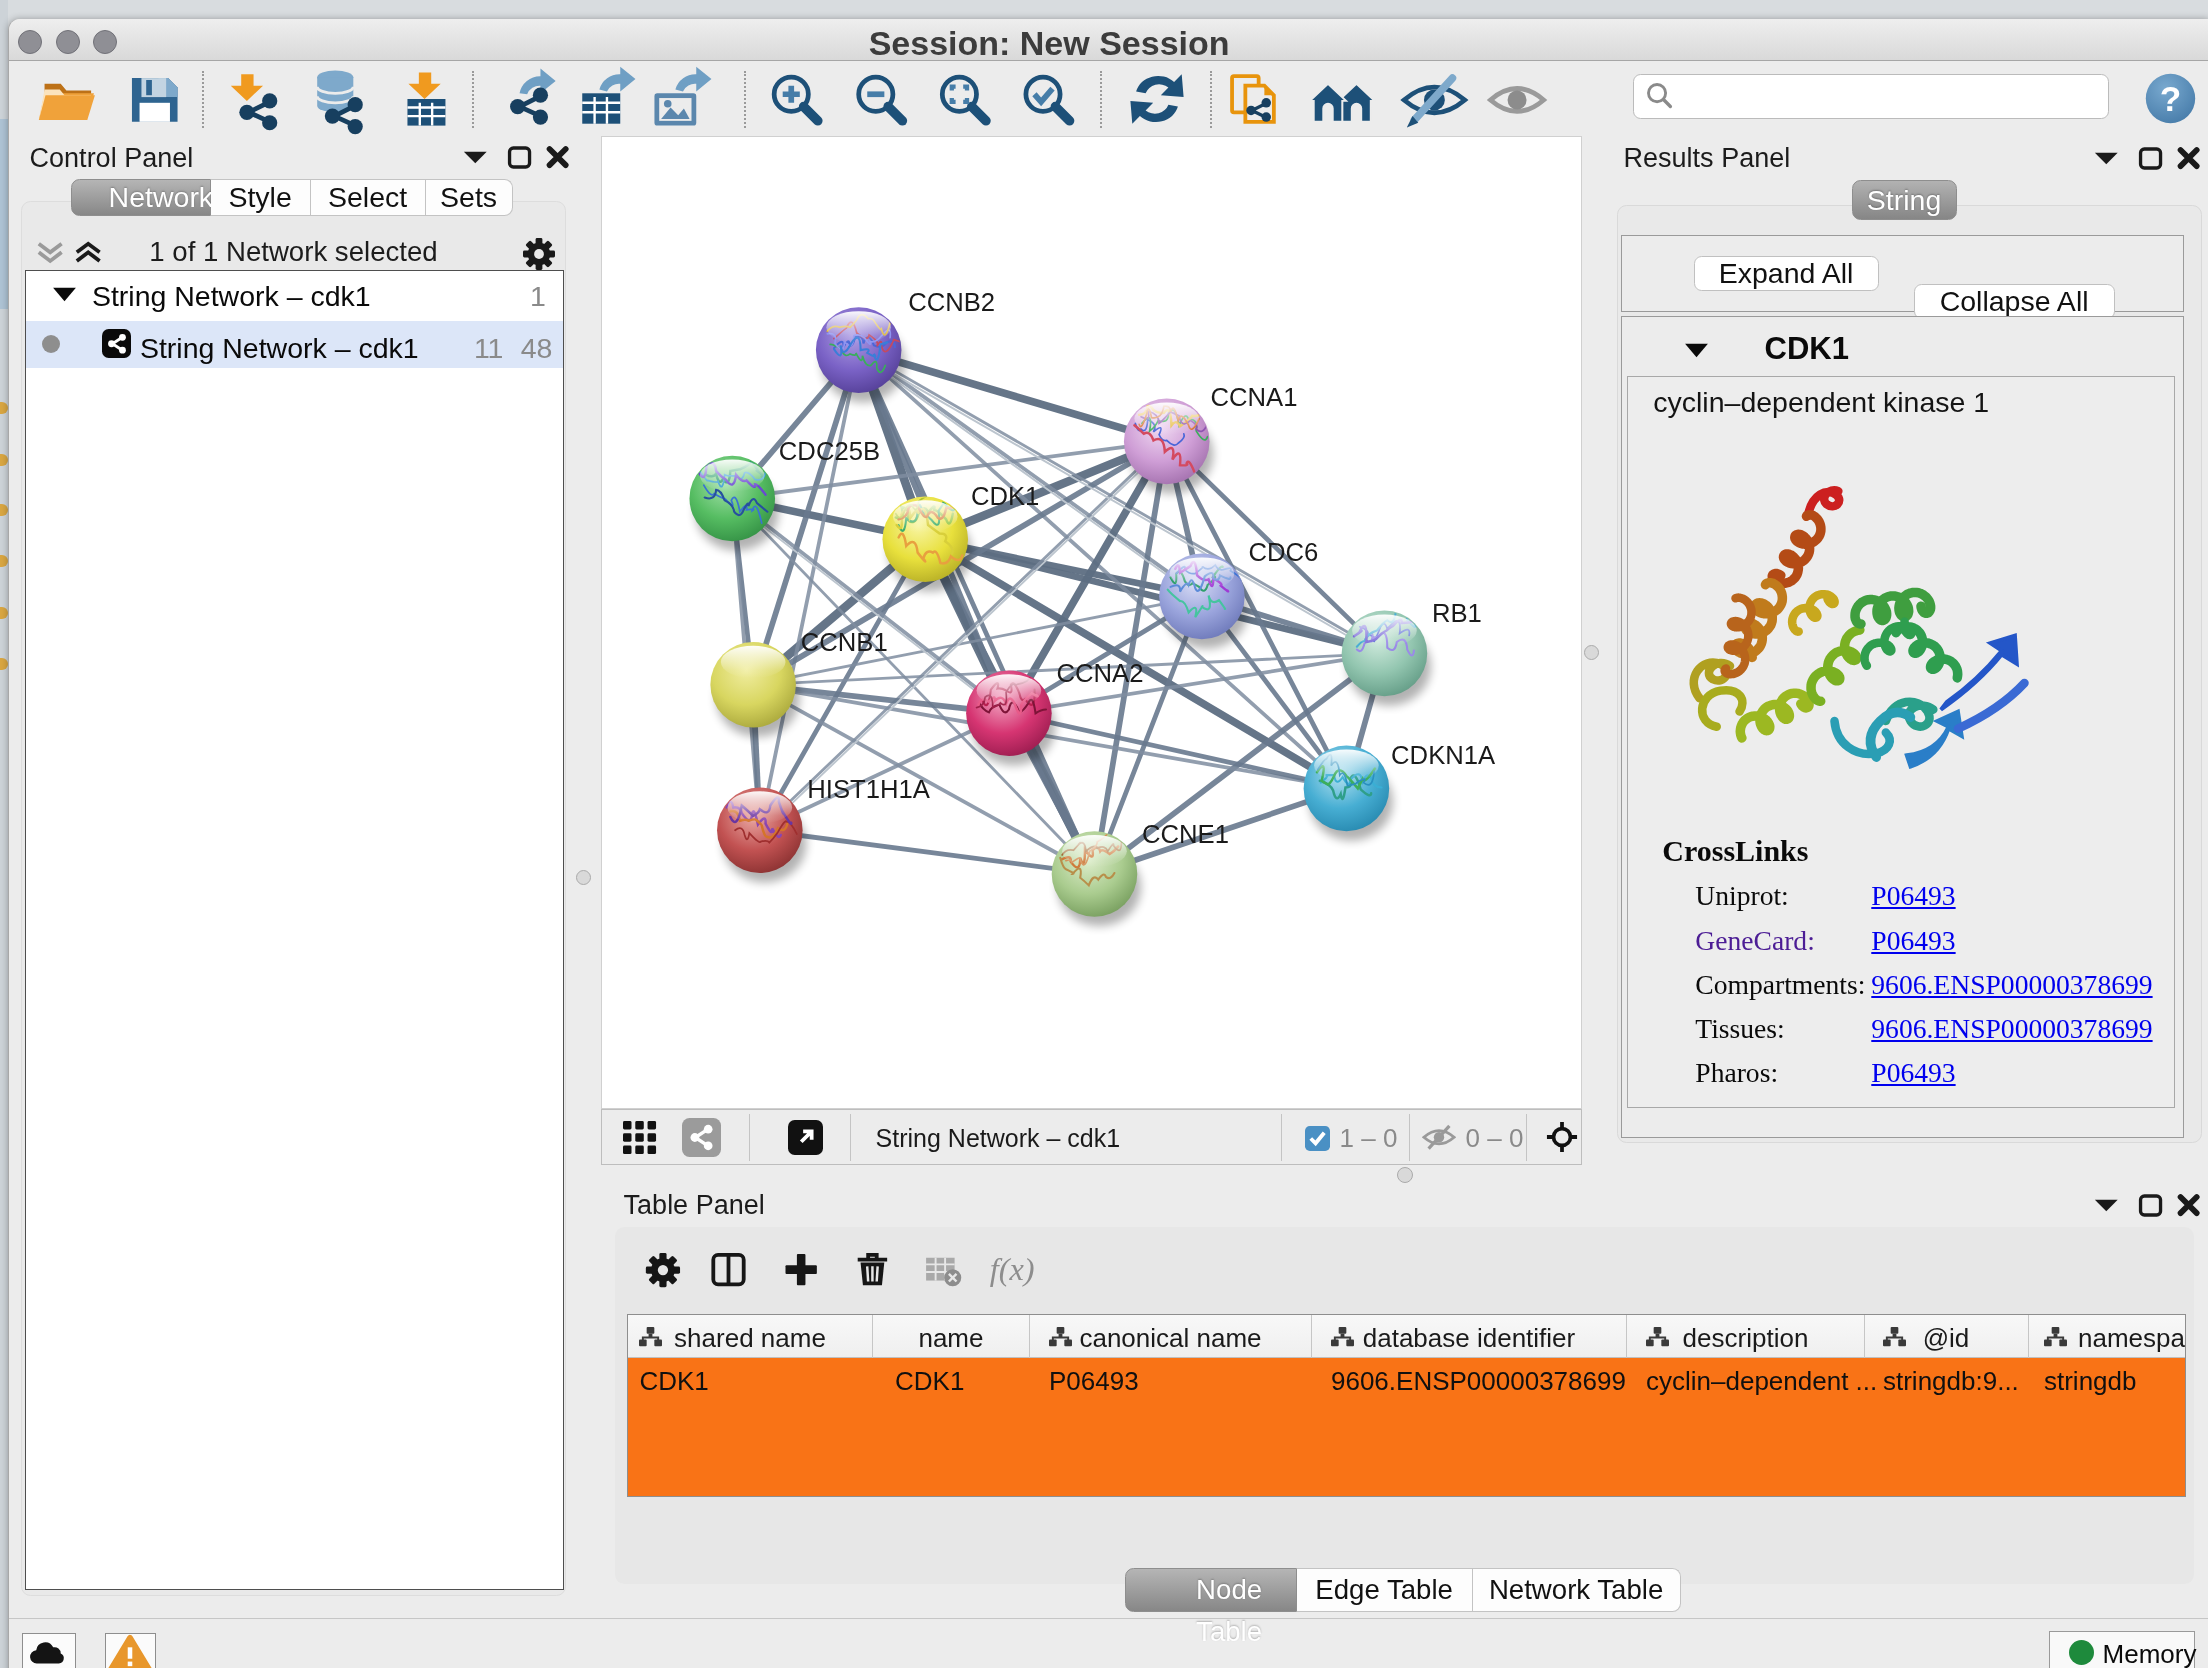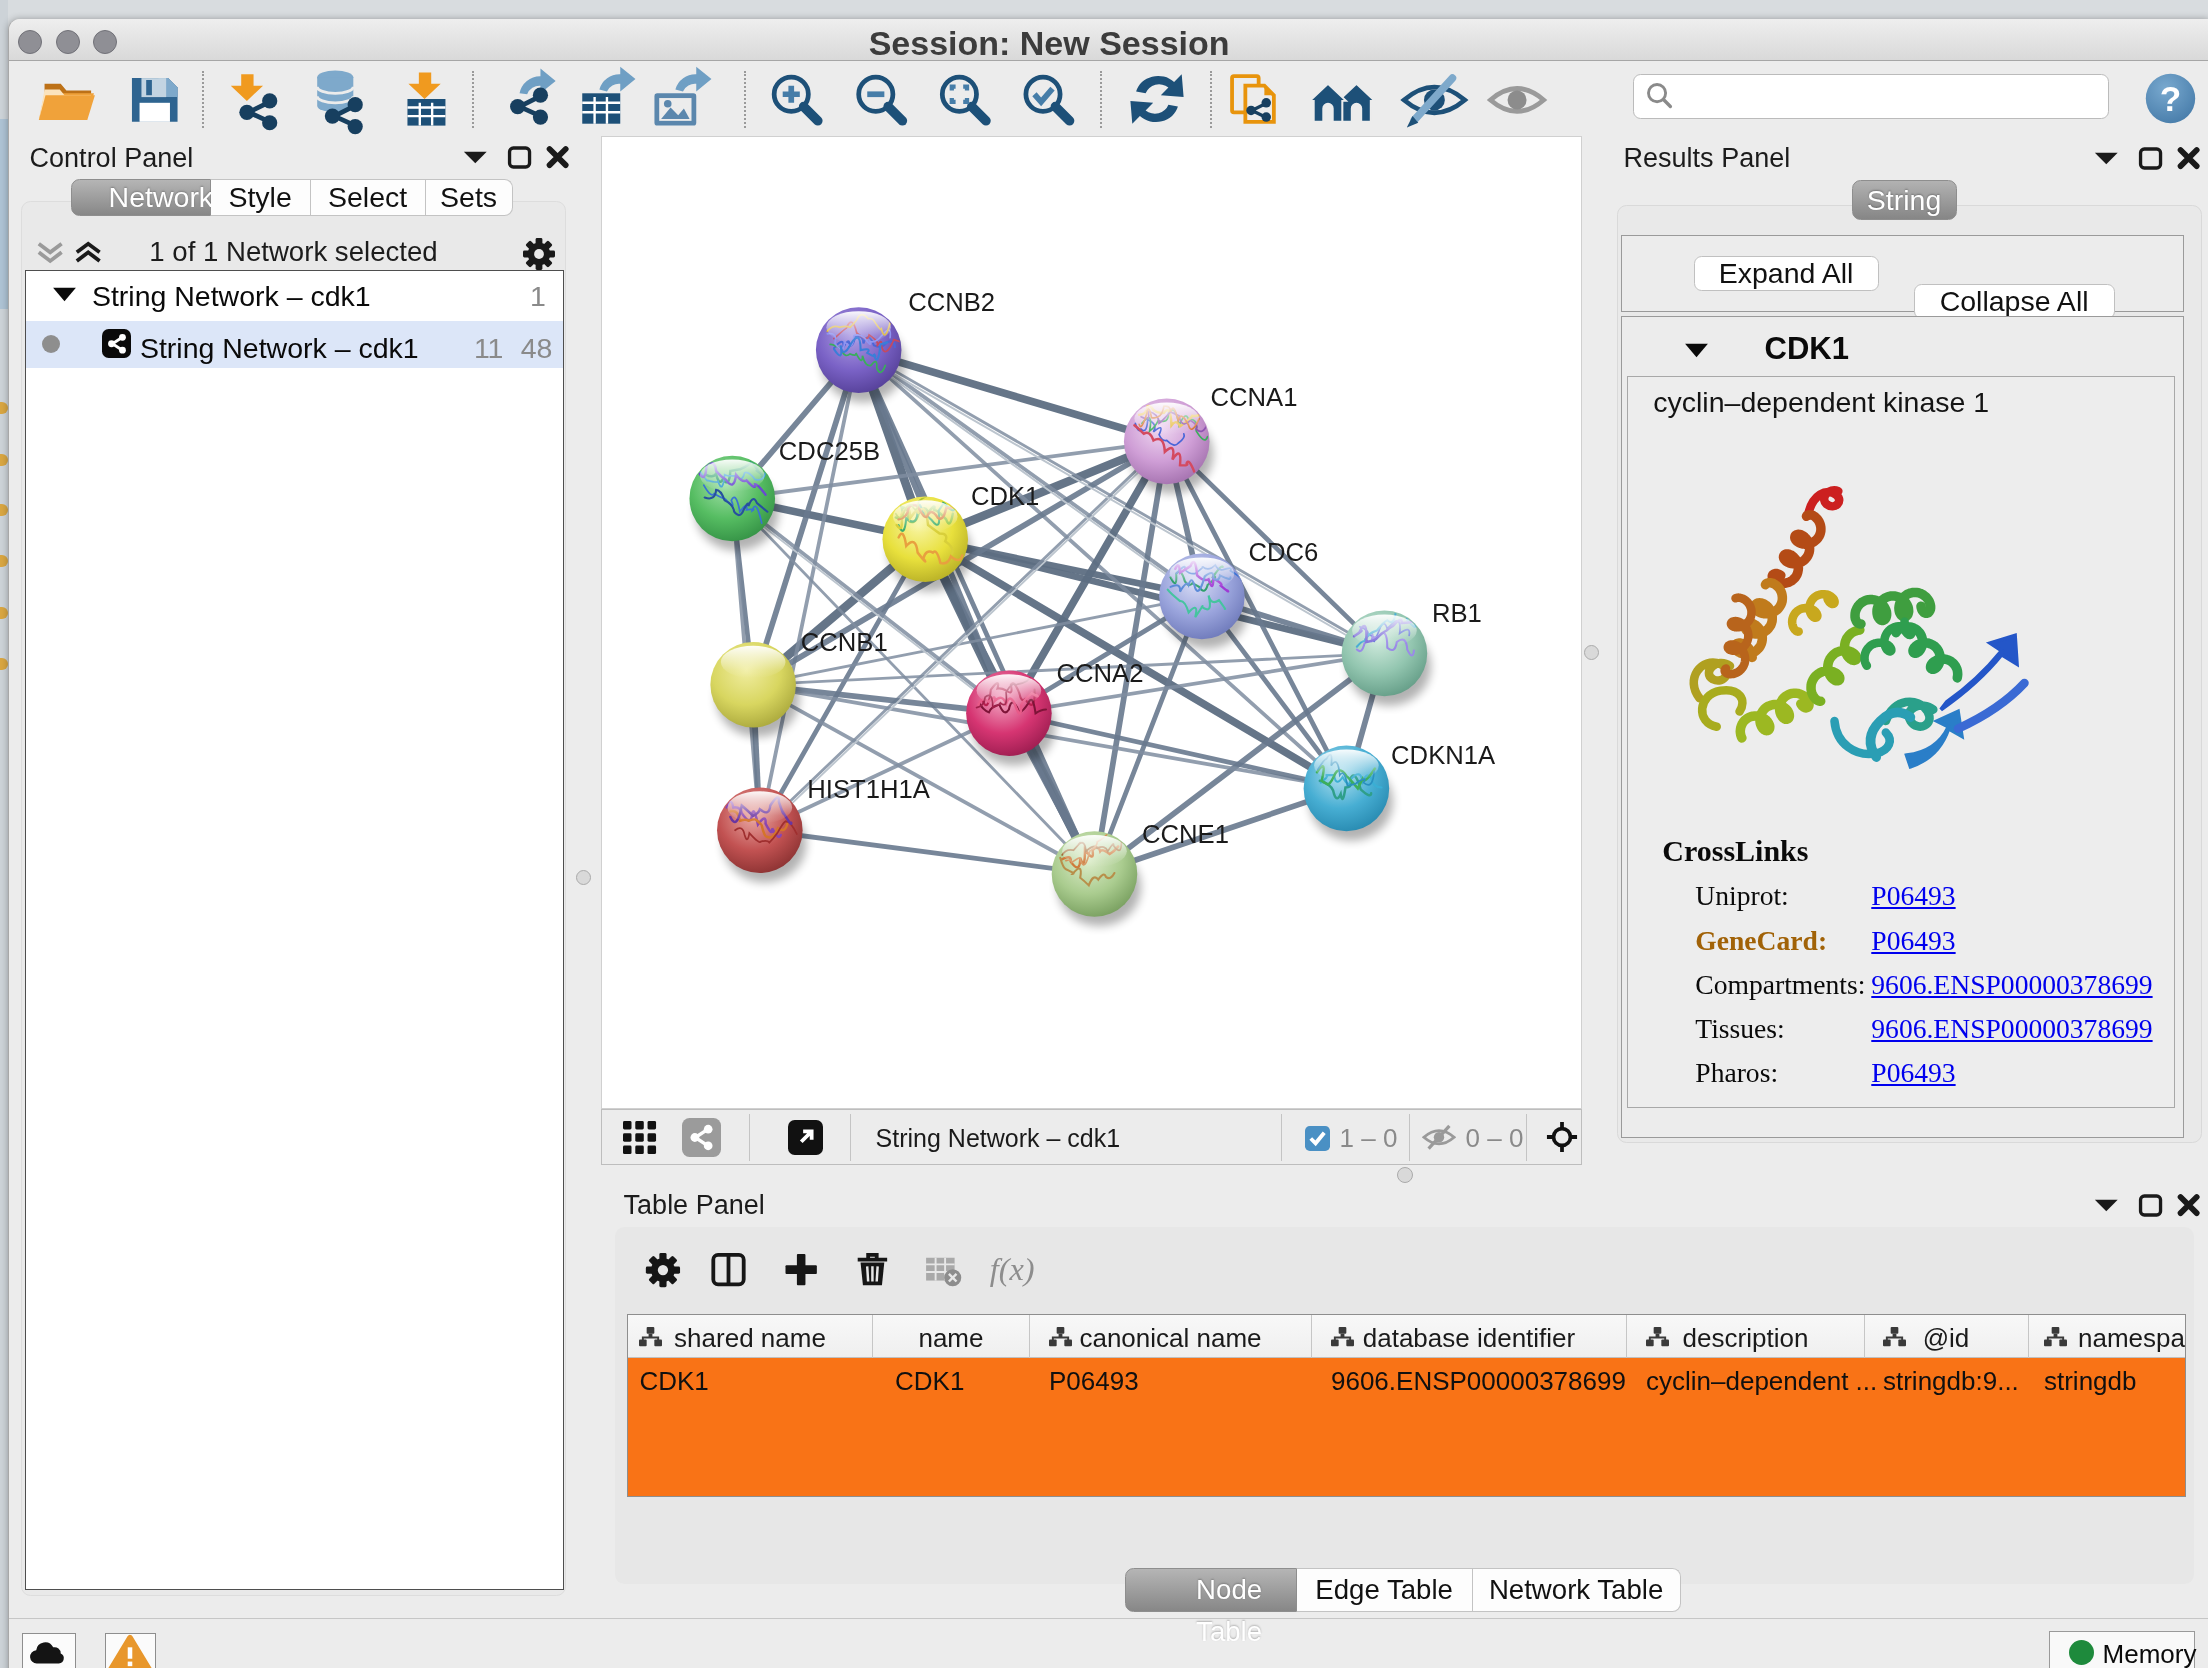--- a/index.html
+++ b/index.html
@@ -800,21 +800,21 @@
           <path d="M300 270 q44 -20 70 -48" stroke="#3a6ad4" stroke-width="9" stroke-linejoin="round"></path>
           <path d="M214 300 q-14 -20 4 -38 q16 -16 32 -4" stroke="#2a9eb4" stroke-width="10" stroke-linejoin="round"></path>
 
           <path d="M65.8 132.8 L66.8 132.4 L67.9 132.2 L69.1 132.1 L70.5 132.3 L71.9 132.6 L73.4 133.2 L74.8 133.9 L76.3 134.9 L77.7 136.1 L78.9 137.4 L80.0 138.9 L81.0 140.6 L81.7 142.4 L82.3 144.2 L82.6 146.2 L82.6 148.1 L82.5 150.1 L82.0 152.0 L81.4 153.8 L80.5 155.5 L79.4 157.2 L78.1 158.6 L76.7 159.9 L75.2 161.0 L73.6 161.9 L72.0 162.6 L70.3 163.0 L68.7 163.3 L67.2 163.4 L65.7 163.3 L64.5 163.0 L63.3 162.5 L62.4 162.0 L61.7 161.4 L61.3 160.7 L61.0 159.9 L61.0 159.2 L61.3 158.6 L61.8 158.0 L62.5 157.5 L63.4 157.1 L64.5 156.9 L65.8 156.8 L67.1 156.9 L68.6 157.3 L70.0 157.8 L71.5 158.6 L72.9 159.6 L74.3 160.7 L75.6 162.1 L76.7 163.6 L77.7 165.3 L78.4 167.0 L78.9 168.9 L79.2 170.8 L79.3 172.8 L79.1 174.7 L78.7 176.6 L78.0 178.5 L77.2 180.2 L76.1 181.8 L74.8 183.3 L73.4 184.6 L71.9 185.7 L70.3 186.5 L68.6 187.2 L67.0 187.7 L65.4 188.0 L63.8 188.0 L62.4 187.9 L61.1 187.6 L60.0 187.2 L59.1 186.7 L58.4 186.0 L57.9 185.3 L57.7 184.6 L57.7 183.9 L58.0 183.2 L58.5 182.6 L59.2 182.1 L60.1 181.7 L61.2 181.5 L62.4 181.5 L63.8 181.6 L65.2 182.0 L66.7 182.5 L68.2 183.3 L69.6 184.2 L71.0 185.4 L72.3 186.7 L73.4 188.3 L74.3 189.9 L75.1 191.7 L75.6 193.6 L75.9 195.5 L76.0 197.5 L75.8 199.4 L75.4 201.3 L74.7 203.1 L73.8 204.9 L72.7 206.5 L71.5 207.9 L70.1 209.2 L68.5 210.3 L66.9 211.2 L65.3 211.9 L63.7 212.4 L62.1 212.6 L60.5 212.7 L59.1 212.6 L57.8 212.3 L56.7 211.9 L55.8 211.3 L55.1 210.7 L54.6 210.0 L54.4 209.3 L54.4 208.6 L54.6 207.9 L55.1 207.3 L55.8 206.8" stroke="#b8641c" stroke-width="9" stroke-linejoin="round"></path>
           <path d="M204.1 203.8 L203.4 202.8 L202.8 201.6 L202.3 200.2 L201.9 198.7 L201.6 197.1 L201.6 195.4 L201.7 193.7 L202.0 191.9 L202.5 190.2 L203.2 188.5 L204.1 186.9 L205.2 185.3 L206.5 184.0 L207.9 182.7 L209.5 181.7 L211.2 180.9 L212.9 180.2 L214.7 179.8 L216.5 179.5 L218.3 179.5 L220.1 179.7 L221.7 180.0 L223.3 180.5 L224.8 181.2 L226.1 181.9 L227.2 182.8 L228.1 183.6 L228.8 184.5 L229.4 185.4 L229.7 186.3 L229.8 187.0 L229.8 187.7 L229.5 188.2 L229.2 188.5 L228.6 188.7 L228.0 188.7 L227.3 188.5 L226.6 188.0 L225.8 187.4 L225.0 186.6 L224.3 185.5 L223.7 184.3 L223.2 183.0 L222.8 181.5 L222.5 179.9 L222.5 178.2 L222.6 176.4 L222.9 174.6 L223.4 172.9 L224.1 171.2 L225.0 169.6 L226.1 168.1 L227.4 166.7 L228.8 165.5 L230.4 164.4 L232.1 163.6 L233.8 162.9 L235.6 162.5 L237.4 162.3 L239.2 162.2 L241.0 162.4 L242.7 162.8 L244.2 163.3 L245.7 163.9 L247.0 164.6 L248.1 165.5 L249.0 166.4 L249.7 167.3 L250.3 168.1 L250.6 169.0 L250.7 169.7 L250.7 170.4 L250.4 170.9 L250.1 171.3 L249.5 171.4 L248.9 171.4 L248.2 171.2 L247.5 170.8 L246.7 170.1 L246.0 169.3 L245.2 168.3 L244.6 167.1 L244.1 165.7 L243.7 164.2 L243.4 162.6 L243.4 160.9 L243.5 159.1 L243.8 157.4" stroke="#2f9e4f" stroke-width="9" stroke-linejoin="round"></path>
           <path d="M132.3 167.8 L131.6 167.9 L130.9 167.7 L130.1 167.4 L129.2 166.8 L128.4 166.0 L127.6 165.1 L126.9 163.9 L126.3 162.6 L125.9 161.2 L125.6 159.7 L125.4 158.0 L125.5 156.3 L125.7 154.6 L126.2 153.0 L126.8 151.3 L127.7 149.8 L128.7 148.3 L129.9 147.0 L131.3 145.9 L132.8 144.9 L134.4 144.1 L136.0 143.5 L137.8 143.2 L139.5 143.0 L141.2 143.0 L142.9 143.3 L144.5 143.7 L146.0 144.3 L147.4 145.0 L148.6 145.8 L149.7 146.7 L150.5 147.7 L151.2 148.6 L151.6 149.6 L151.9 150.5 L152.0 151.3 L151.8 152.0 L151.5 152.6 L151.1 153.0 L150.5 153.3 L149.8 153.3 L149.0 153.2 L148.2 152.8 L147.4 152.3 L146.6 151.5 L145.8 150.5 L145.1 149.4 L144.5 148.1 L144.1 146.7 L143.8 145.1 L143.6 143.5 L143.7 141.8 L143.9 140.1 L144.4 138.4 L145.0 136.8 L145.9 135.2 L146.9 133.8 L148.1 132.5 L149.5 131.3 L150.9 130.3 L152.5 129.6 L154.2 129.0 L155.9 128.6 L157.7 128.5 L159.4 128.5 L161.1 128.7 L162.7 129.1 L164.2 129.7 L165.6 130.4 L166.8 131.3 L167.8 132.2 L168.7 133.1 L169.4 134.1 L169.8 135.0 L170.1 135.9 L170.1 136.8 L170.0 137.5 L169.7 138.1 L169.3 138.5 L168.7 138.7 L168.0 138.8 L167.2 138.7 L166.4 138.3 L165.6 137.7 L164.8 137.0 L164.0 136.0 L163.3 134.9 L162.7 133.5" stroke="#c8a81e" stroke-width="9" stroke-linejoin="round"></path>
         </g>
       </svg>
       <div class="serif abs" style="left:34px;top:457px;font-size:30px;font-weight:bold;color:#0a0a0a;">CrossLinks</div>
       <div class="serif abs" style="left:67px;top:503px;font-size:27.6px;color:#0a0a0a;">Uniprot:</div>
-      <div class="serif abs" style="left:67px;top:548px;font-size:27.6px;color:#a16207;font-weight:bold;">GeneCard:</div>
+      <div class="serif abs" style="left:67px;top:548px;font-size:27.6px;color:#4c1d95;">GeneCard:</div>
       <div class="serif abs" style="left:67px;top:592px;font-size:27.6px;color:#0a0a0a;">Compartments:</div>
       <div class="serif abs" style="left:67px;top:636px;font-size:27.6px;color:#0a0a0a;">Tissues:</div>
       <div class="serif abs" style="left:67px;top:680px;font-size:27.6px;color:#0a0a0a;">Pharos:</div>
       <div class="serif abs" style="left:243px;top:503px;font-size:27.6px;"><a class="lnk"><u>P06493</u></a></div>
       <div class="serif abs" style="left:243px;top:548px;font-size:27.6px;"><a class="lnk"><u>P06493</u></a></div>
       <div class="serif abs" style="left:243px;top:592px;font-size:27.6px;"><a class="lnk"><u>9606.ENSP00000378699</u></a></div>
       <div class="serif abs" style="left:243px;top:636px;font-size:27.6px;"><a class="lnk"><u>9606.ENSP00000378699</u></a></div>
       <div class="serif abs" style="left:243px;top:680px;font-size:27.6px;"><a class="lnk"><u>P06493</u></a></div>
     </div>
   </div>

